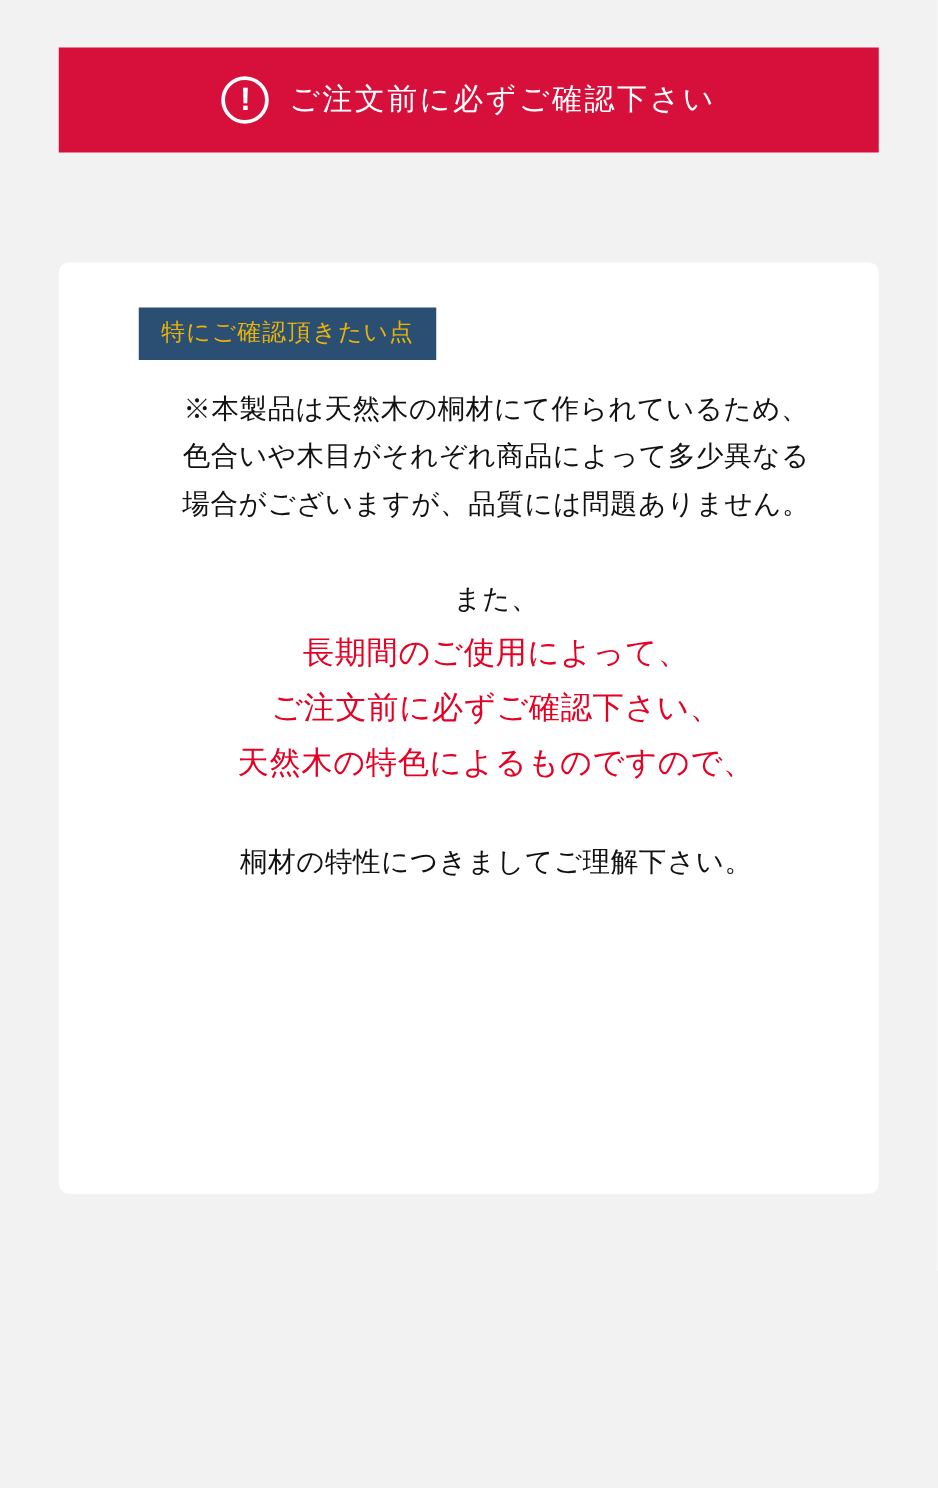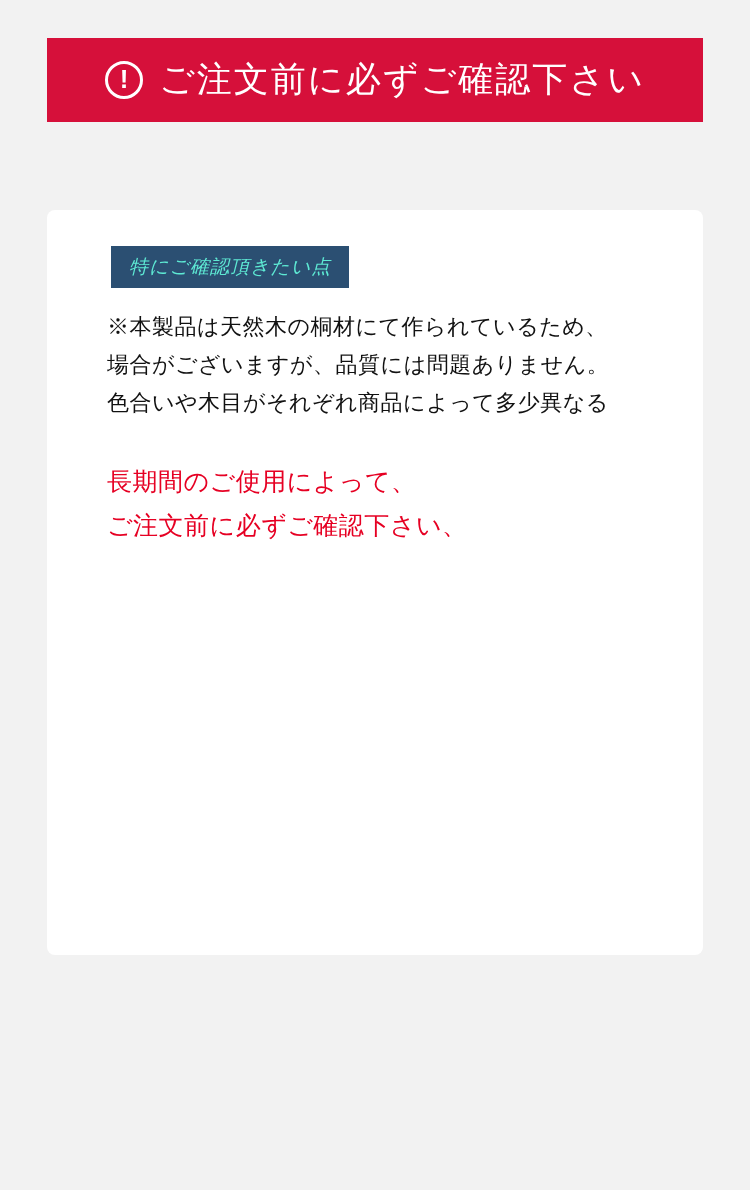--- a/index.html
+++ b/index.html
@@ -54,21 +54,21 @@
     color: #ffffff;
     font-size: 26px;
     line-height: 1;
     font-family: "Liberation Sans", sans-serif;
     font-weight: bold;
     position: relative;
     top: -1px;
   }
   .banner-title {
     color: #ffffff;
-    font-size: 35px;
+    font-size: 24px;
     letter-spacing: 2px;
     line-height: 1.1;
     white-space: nowrap;
     font-family: "Liberation Serif", "DejaVu Serif", serif;
   }
 
   
   .card {
     position: absolute;
     left: 47px;
@@ -78,46 +78,46 @@
     background: #ffffff;
     border-radius: 8px;
     box-sizing: border-box;
   }
 
   .tag {
     position: absolute;
     left: 64px;
     top: 36px;
     background: #2b4f72;
-    color: #5eead4;
+    color: #eab308;
     font-size: 19px;
     line-height: 1;
     padding: 11px 18px 12px 18px;
     letter-spacing: 1px;
     font-family: "Liberation Serif", "DejaVu Serif", serif;
     white-space: nowrap;
-    font-style: italic;
   }
 
   .body-text {
     position: absolute;
     left: 60px;
     top: 98px;
     width: 580px;
     font-size: 22px;
     line-height: 38px;
     color: #111111;
     letter-spacing: 0.5px;
+    text-align: center;
   }
 
   .para {
     margin: 0;
   }
   .para + .para {
-    margin-top: 18px;
+    margin-top: 3px;
   }
   .spacer {
     height: 38px;
   }
   .red {
     color: #e60023;
     font-size: 25px;
     line-height: 44px;
     letter-spacing: 0.5px;
   }
@@ -141,33 +141,40 @@
   </div>
 
   <div class="card">
 
     <div class="tag">特にご確認頂きたい点</div>
 
     <div class="body-text">
 
       <p class="para">
         <span class="line">※本製品は天然木の桐材にて作られているため、</span>
+        <span class="line">色合いや木目がそれぞれ商品によって多少異なる</span>
         <span class="line">場合がございますが、品質には問題ありません。</span>
-        <span class="line">色合いや木目がそれぞれ商品によって多少異なる</span>
       </p>
 
       <div class="spacer"></div>
 
+      <p class="para">
+        <span class="line">また、</span>
+      </p>
 
       <p class="para red">
         <span class="line">長期間のご使用によって、</span>
         <span class="line">ご注文前に必ずご確認下さい、</span>
+        <span class="line">天然木の特色によるものですので、</span>
       </p>
 
       <div class="spacer"></div>
 
+      <p class="para">
+        <span class="line">桐材の特性につきましてご理解下さい。</span>
+      </p>
 
       <div class="spacer"></div>
 
 
     </div>
   </div>
 </div>
 
 </body></html>

